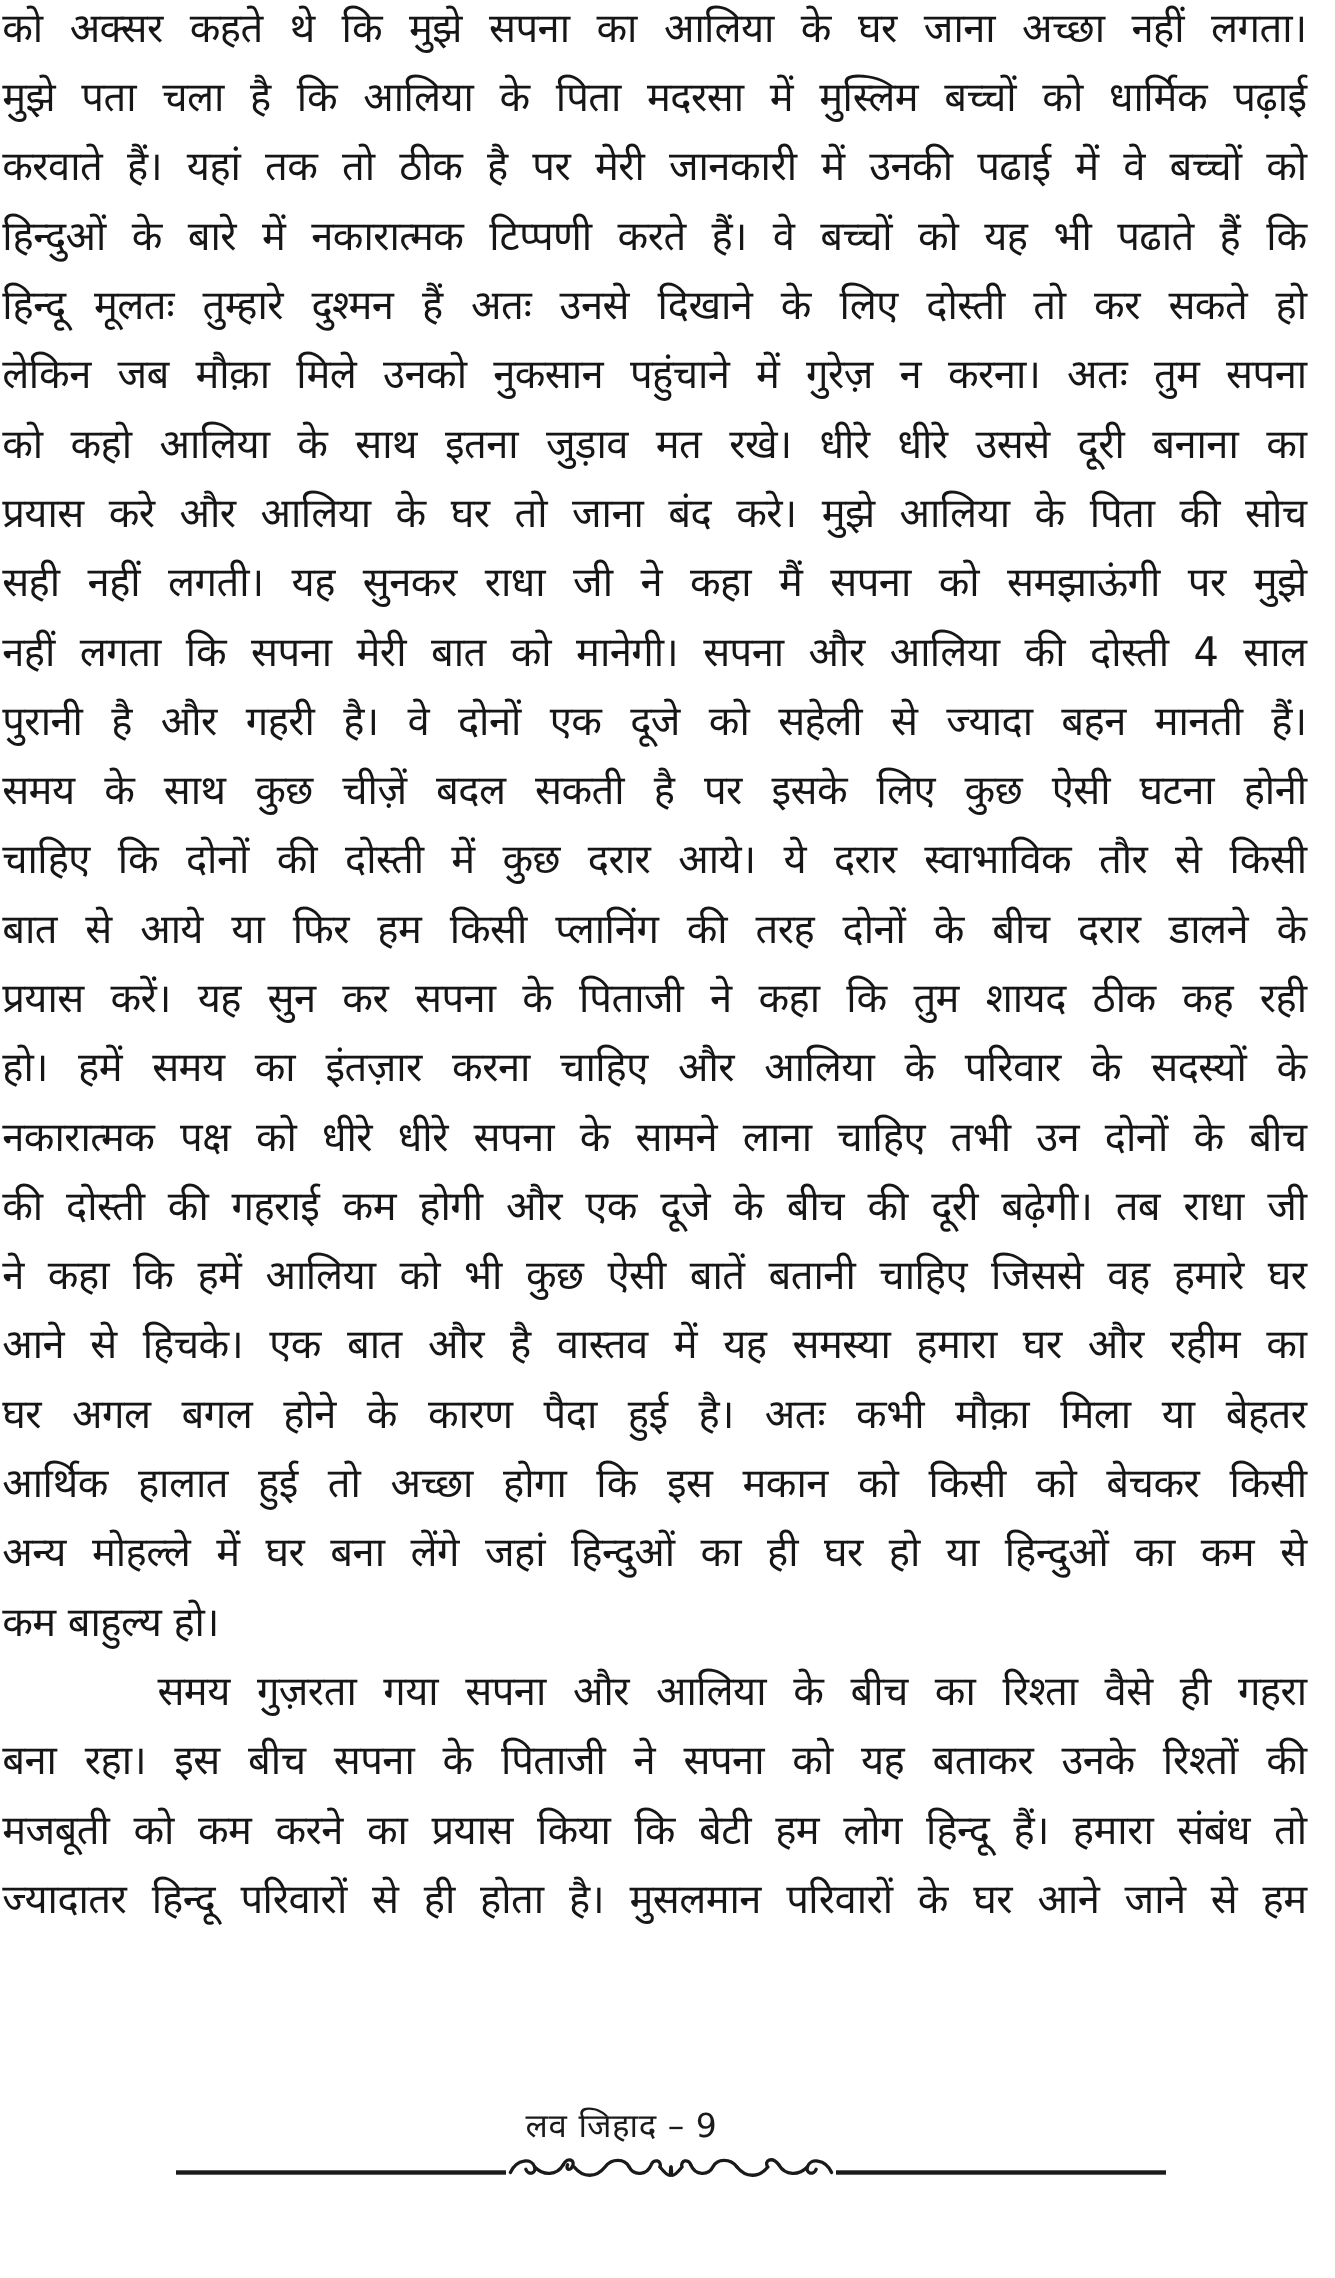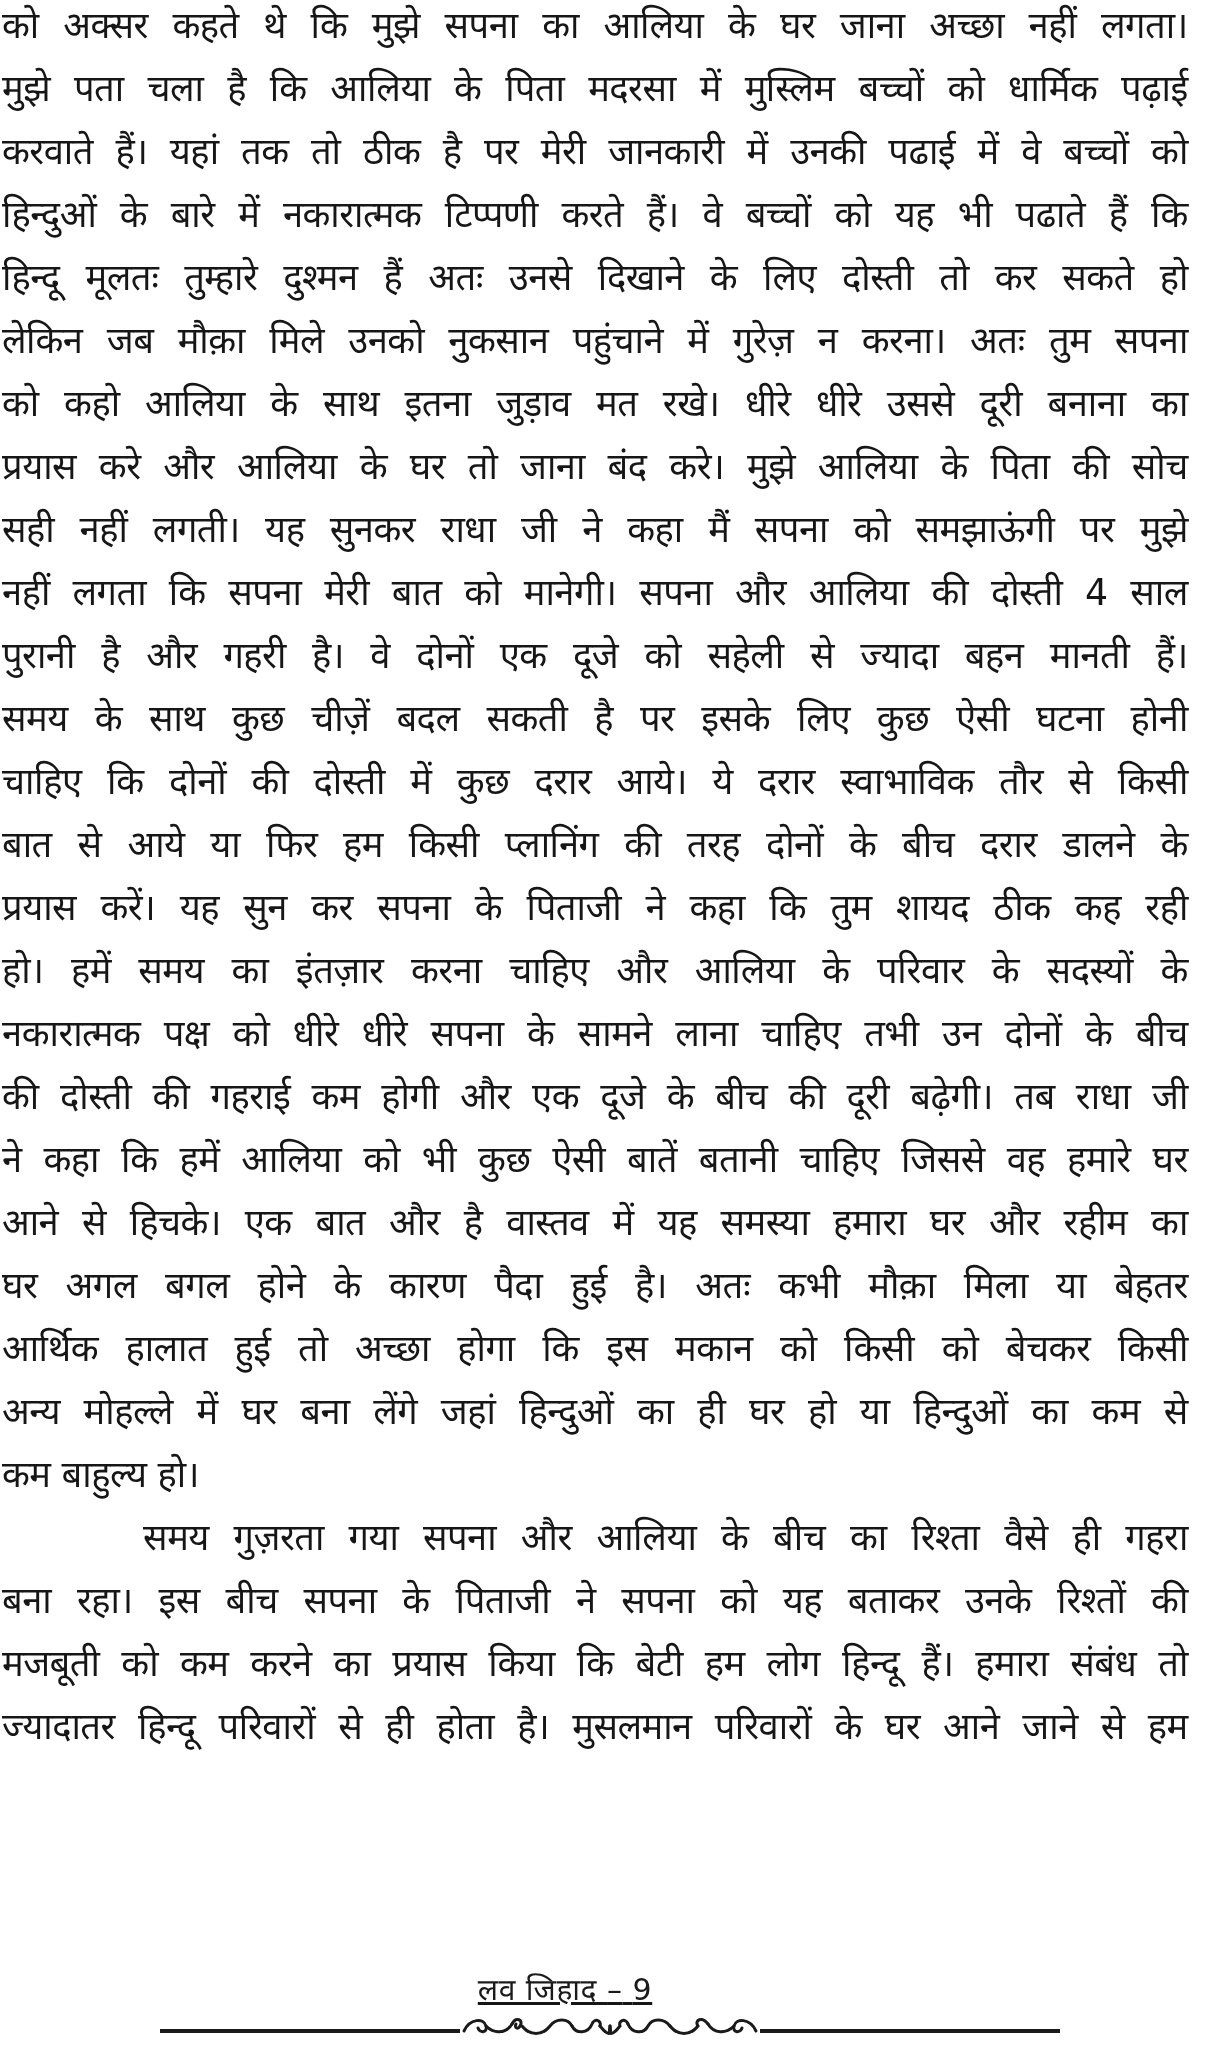--- a/index.html
+++ b/index.html
@@ -35,24 +35,23 @@
     }
     .line.last {
       text-align-last: left;
     }
     .line.indent {
       padding-left: 144px;
     }
     .footer {
       position: absolute;
       left: 0;
-      top: 1968px;
+      top: 1912px;
       width: 1130px;
       text-align: center;
-      text-decoration: underline;
     }
     .footer-title {
       font-size: 30px;
       line-height: 44px;
       color: #1a1a1a;
       letter-spacing: 0.5px;
     }
     .footer-rule {
       position: relative;
       width: 900px;

